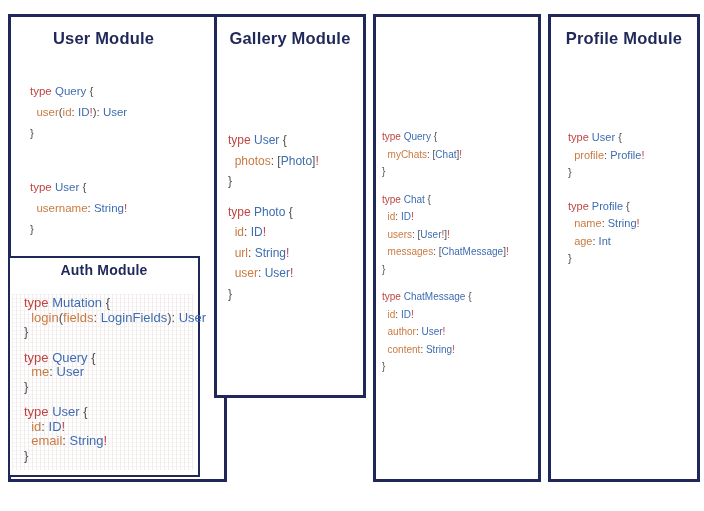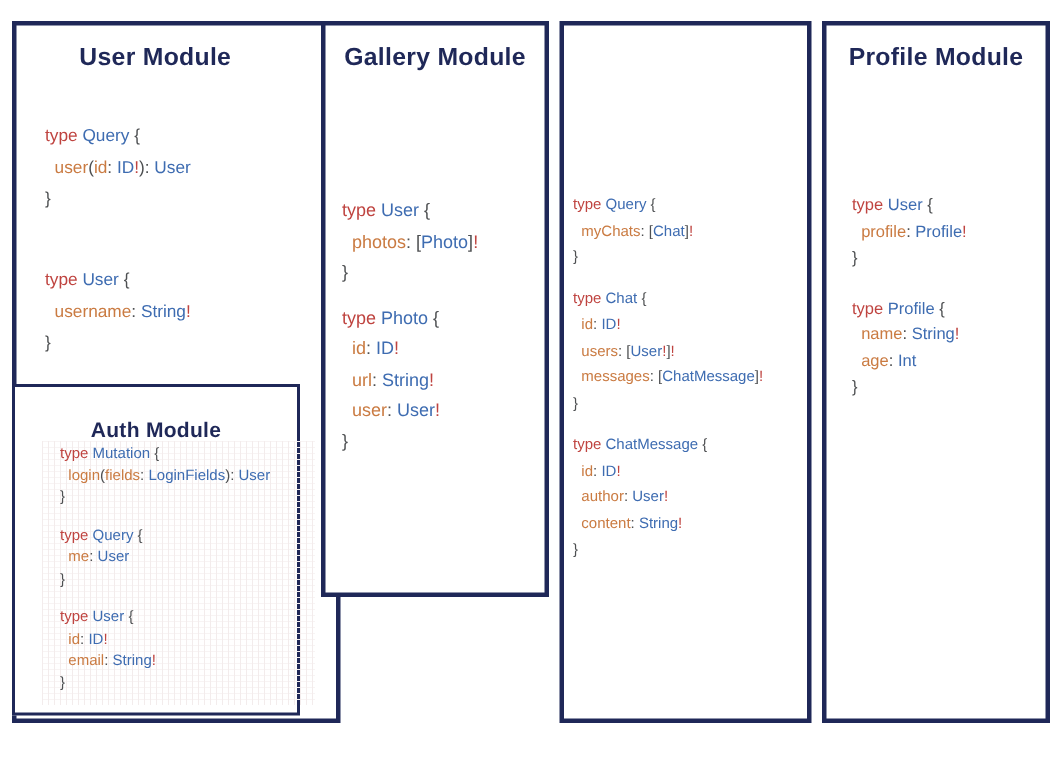--- a/index.html
+++ b/index.html
@@ -43,26 +43,26 @@
   .tok-b { color: var(--bang, #bf4440); }
 
   
   .module-user { left: 8px; top: 14px; width: 219px; height: 468px; }
   .module-user .module-title { transform: translateX(-14px); }
   .module-user .module-code { left: 19px; top: 64px; font-size: 11.5px; line-height: 21px; }
   .module-user .code-block { margin-bottom: 33px; }
 
   
   .module-auth { left: 8px; top: 256px; width: 192px; height: 221px; border-width: 2px; z-index: 2; }
-  .module-auth .module-title { margin-top: 20px; font-size: 14px; line-height: 16px; }
+  .module-auth .module-title { margin-top: 4px; font-size: 14px; line-height: 16px; }
   .module-auth .module-code {
-    left: 18px; top: 36px; width: 182px; height: 176px;
+    left: 2px; top: 36px; width: 182px; height: 176px;
     padding: 2px 0 0 12px;
     box-sizing: border-box;
-    font-size: 10px; line-height: 14.5px;
+    font-size: 13px; line-height: 14.5px;
     background-image:
       linear-gradient(90deg, var(--auth_grid, #f3ecec) 1px, transparent 1px),
       linear-gradient(var(--auth_grid_h, #f8f4f4) 1px, transparent 1px);
     background-size: 4px 4px;
   }
   .module-auth .code-block { margin-bottom: 11px; }
 
   
   .module-gallery { left: 214px; top: 14px; width: 152px; height: 384px; }
   .module-gallery .module-code { left: 11px; top: 113px; font-size: 12px; line-height: 20.5px; }

